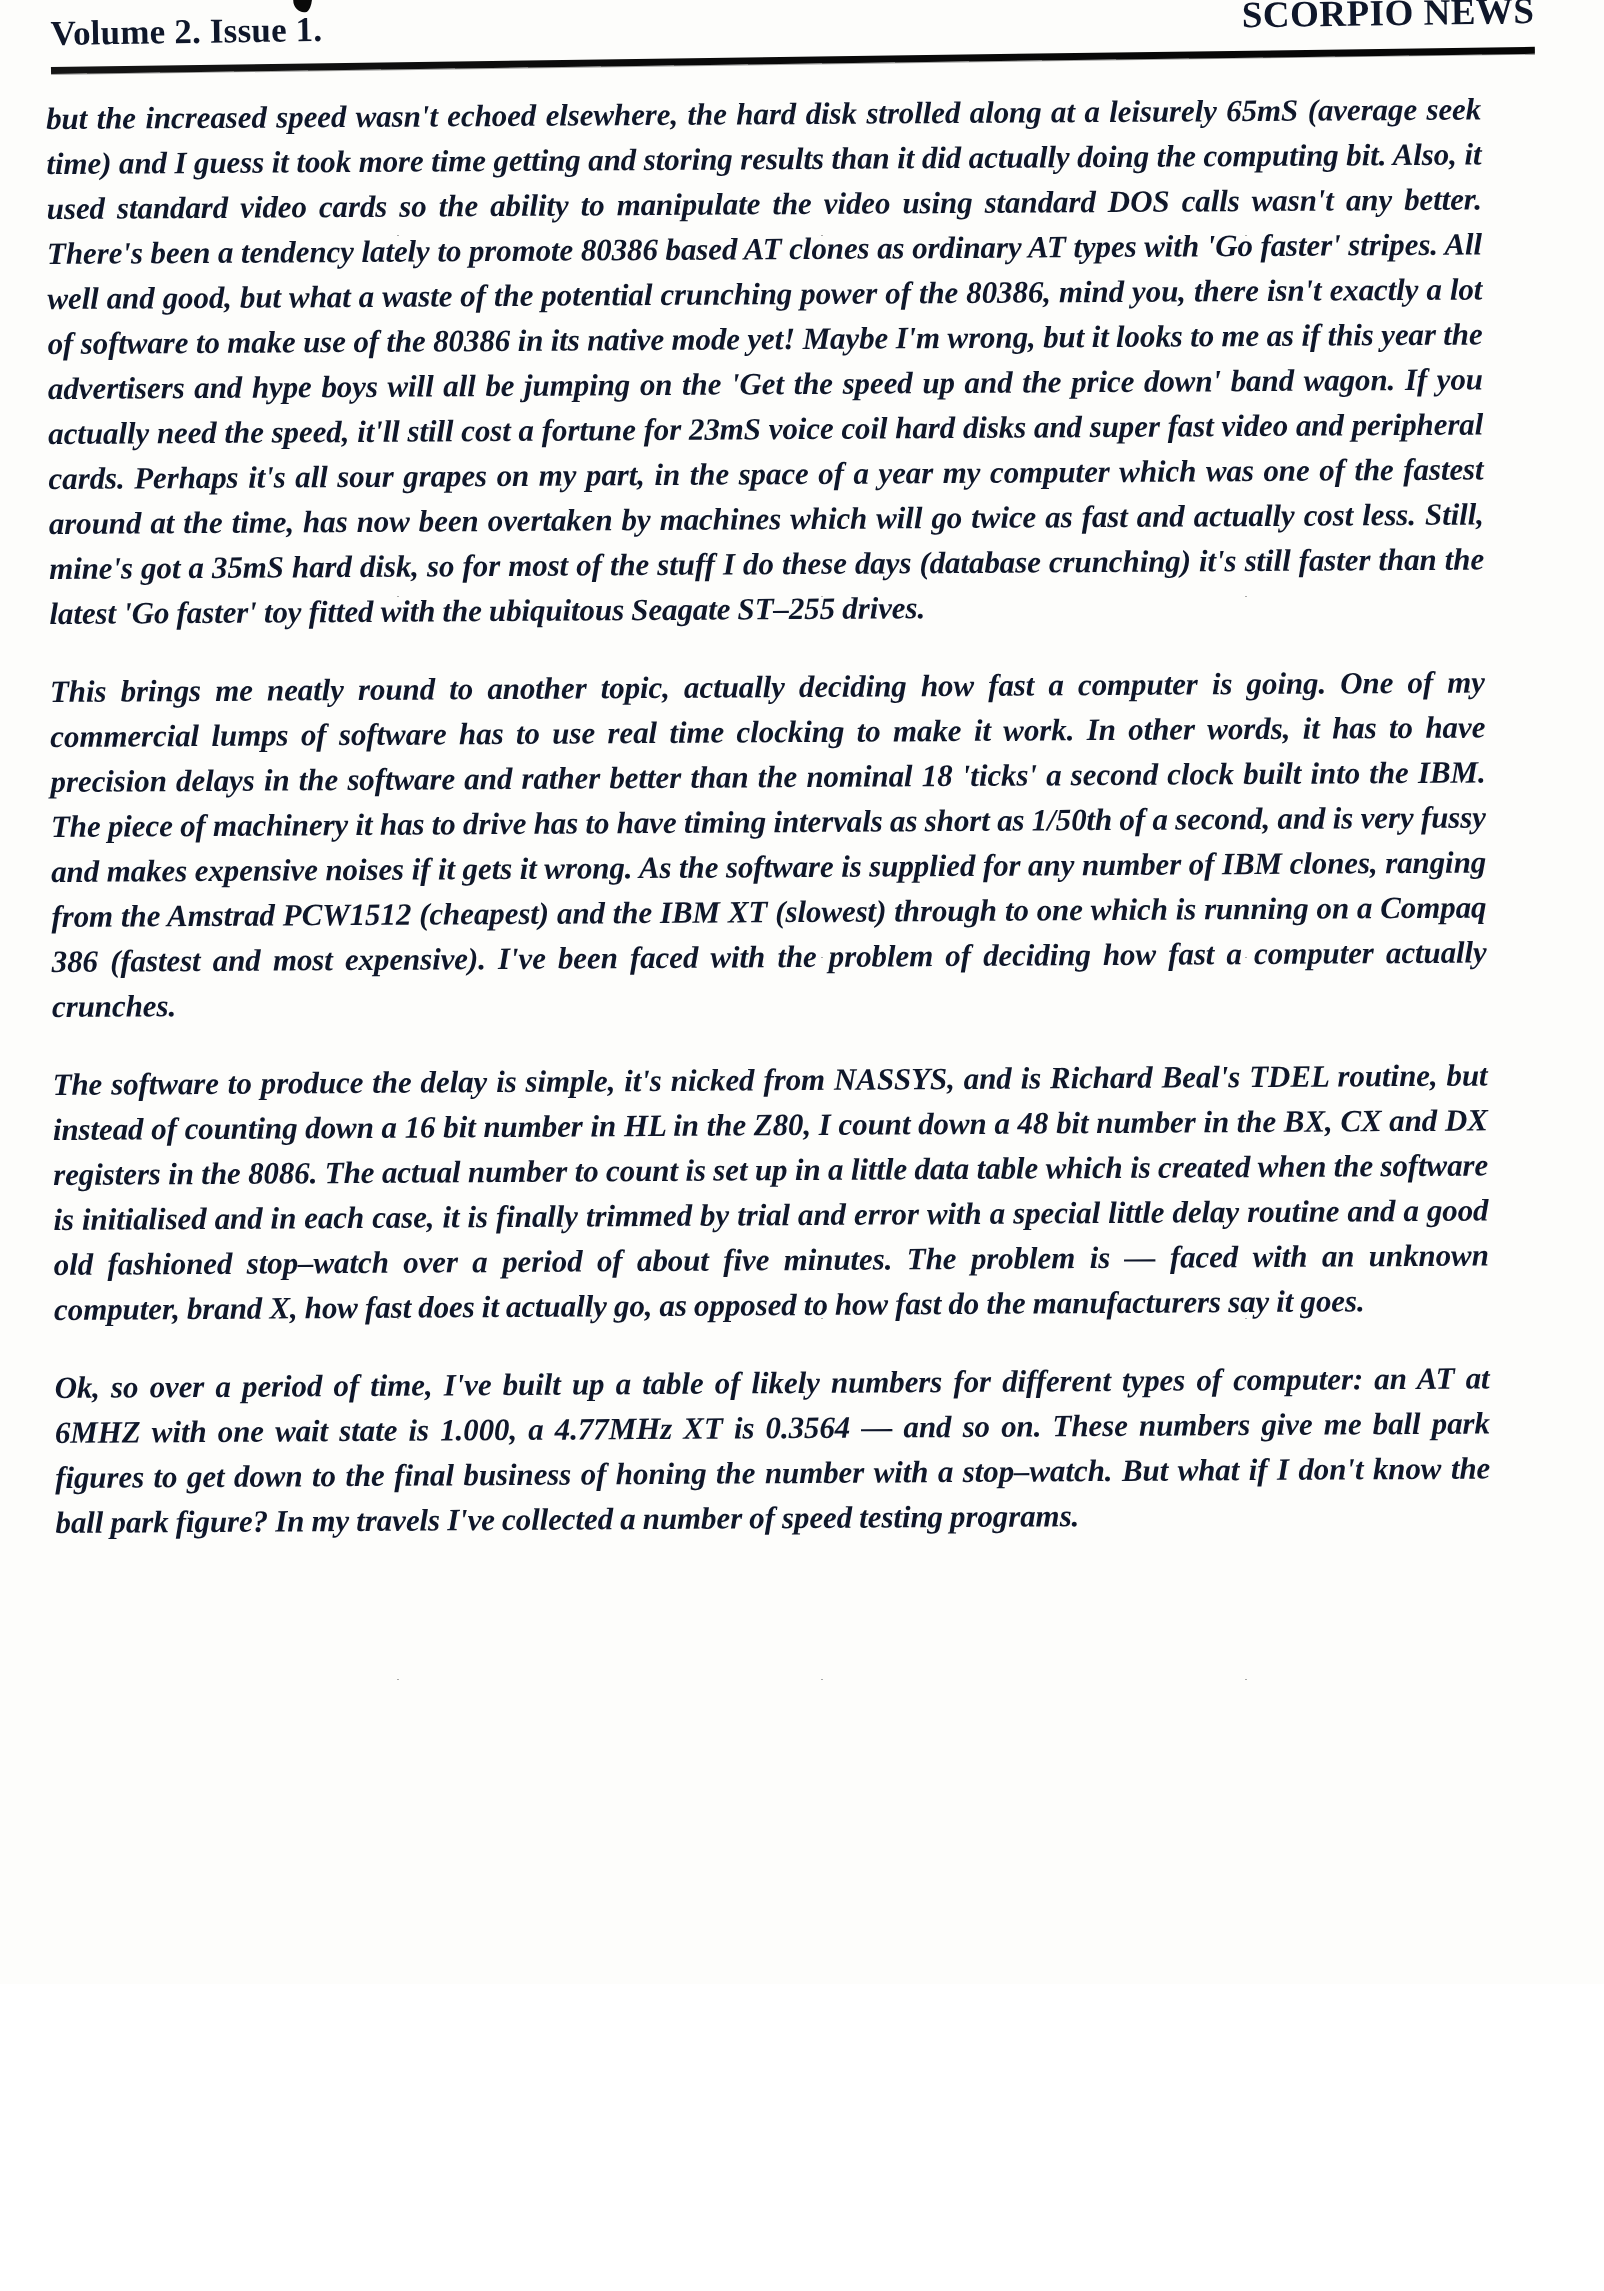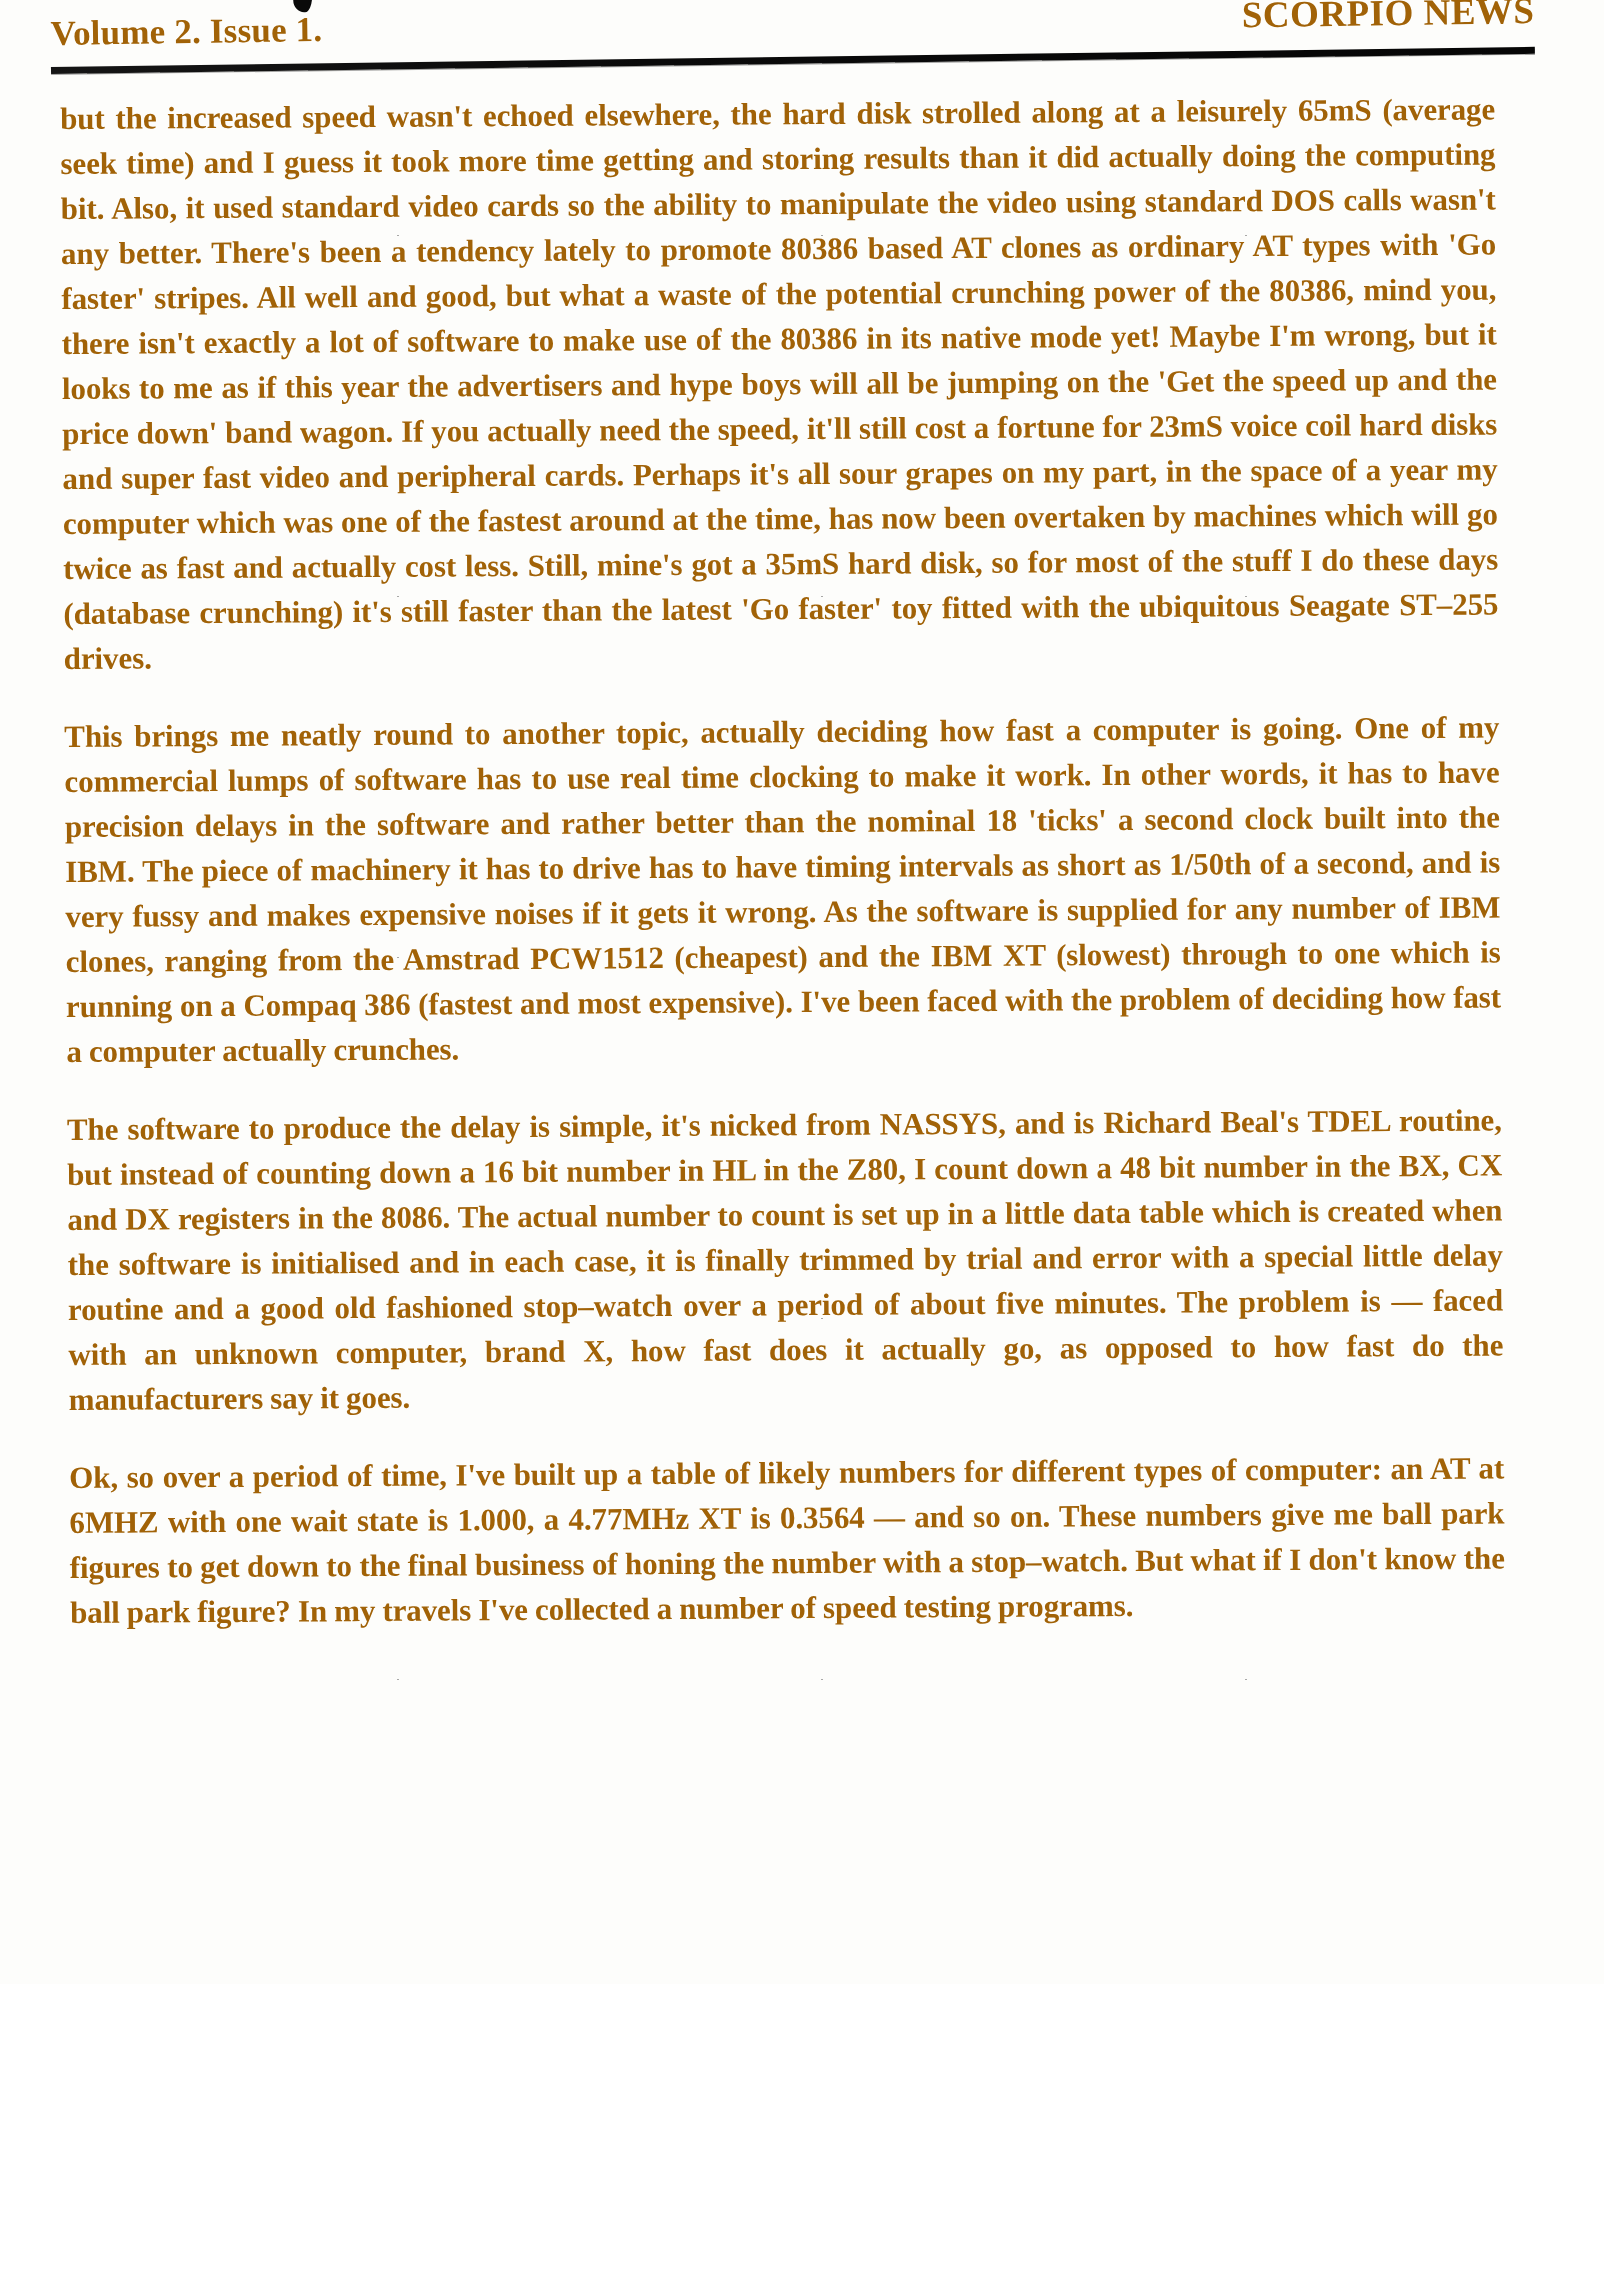--- a/index.html
+++ b/index.html
@@ -7,21 +7,21 @@
     padding: 0;
     background: #ffffff;
   }
   .page {
     position: relative;
     width: 1605px;
     height: 1984px;
     background: #fdfdfb;
     overflow: hidden;
     font-family: "Liberation Serif", "DejaVu Serif", serif;
-    color: #a16207;
+    color: #0f172a;
   }
 
   
   .noise {
     position: absolute;
     inset: 0;
     pointer-events: none;
     opacity: .5;
     background-image:
       radial-gradient(#6a6a6a 0.6px, transparent 0.7px),
@@ -86,23 +86,24 @@
     height: 6.5px;
     background: linear-gradient(90deg, #151515, #0a0a0a 40%, #060606);
     transform: rotate(-0.78deg);
     transform-origin: left center;
     box-shadow: 0 0.9px 0 rgba(0,0,0,.35);
   }
 
   
   .body {
     position: absolute;
-    left: 60px;
+    left: 46px;
     top: 96px;
     width: 1435px;
+    font-style: italic;
   }
   p.para {
     margin: 0 0 33px 0;
     font-size: 31px;
     line-height: 45px;
     text-align: justify;
     text-justify: inter-word;
     font-weight: 600;
     letter-spacing: -0.1px;
     word-spacing: -0.5px;

